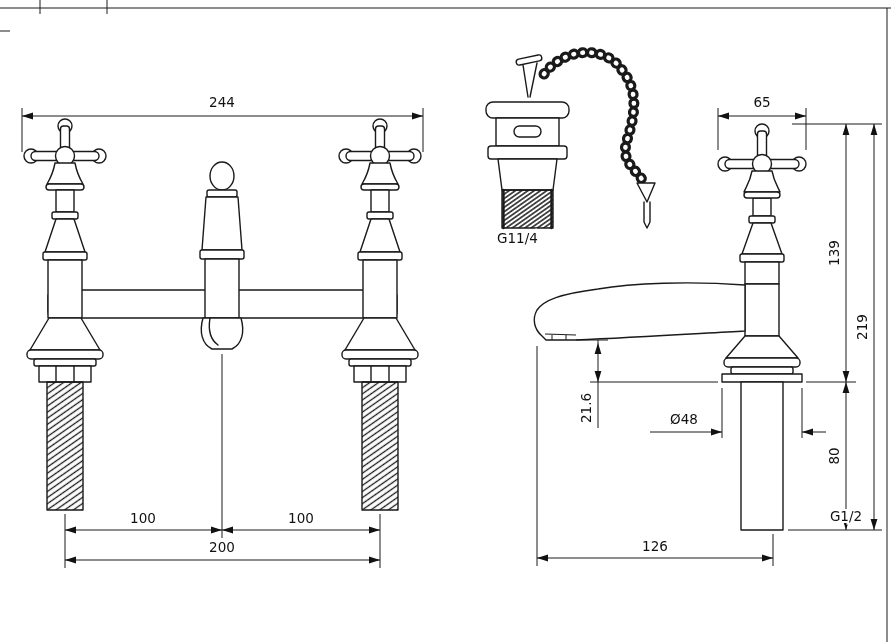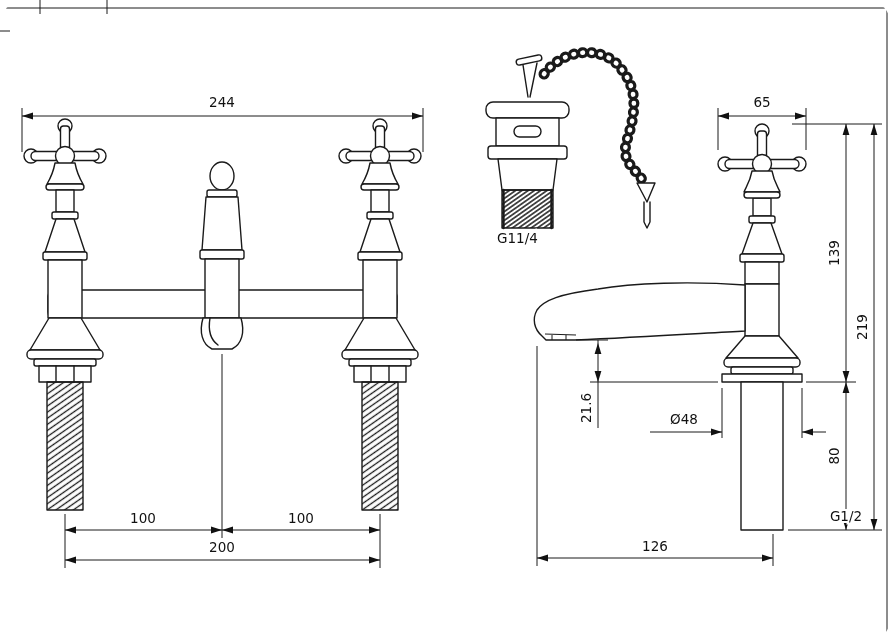--- a/index.html
+++ b/index.html
@@ -1,16 +1,16 @@
 <!DOCTYPE html>
 <html><head>
 <meta charset="utf-8">
 <style>
   html,body{margin:0;padding:0;background:#fff;}
-  .page{width:891px;height:642px;position:relative;background:#fff;overflow:hidden;border-radius:25px;}
+  .page{width:891px;height:642px;position:relative;background:#fff;overflow:hidden;}
   svg{display:block;}
   .outline{stroke:#1a1a1a;stroke-width:1.4;fill:#fff;stroke-linejoin:round;stroke-linecap:round;}
   .dimline{stroke:#1a1a1a;stroke-width:1;fill:none;}
   .thick{stroke:#1a1a1a;stroke-width:2.4;fill:none;}
   .dimtext{font-family:"DejaVu Sans","Liberation Sans",sans-serif;font-size:13.5px;fill:#111;
            stroke:#fff;stroke-width:4px;paint-order:stroke;}
 </style>
 </head>
 <body>
 

